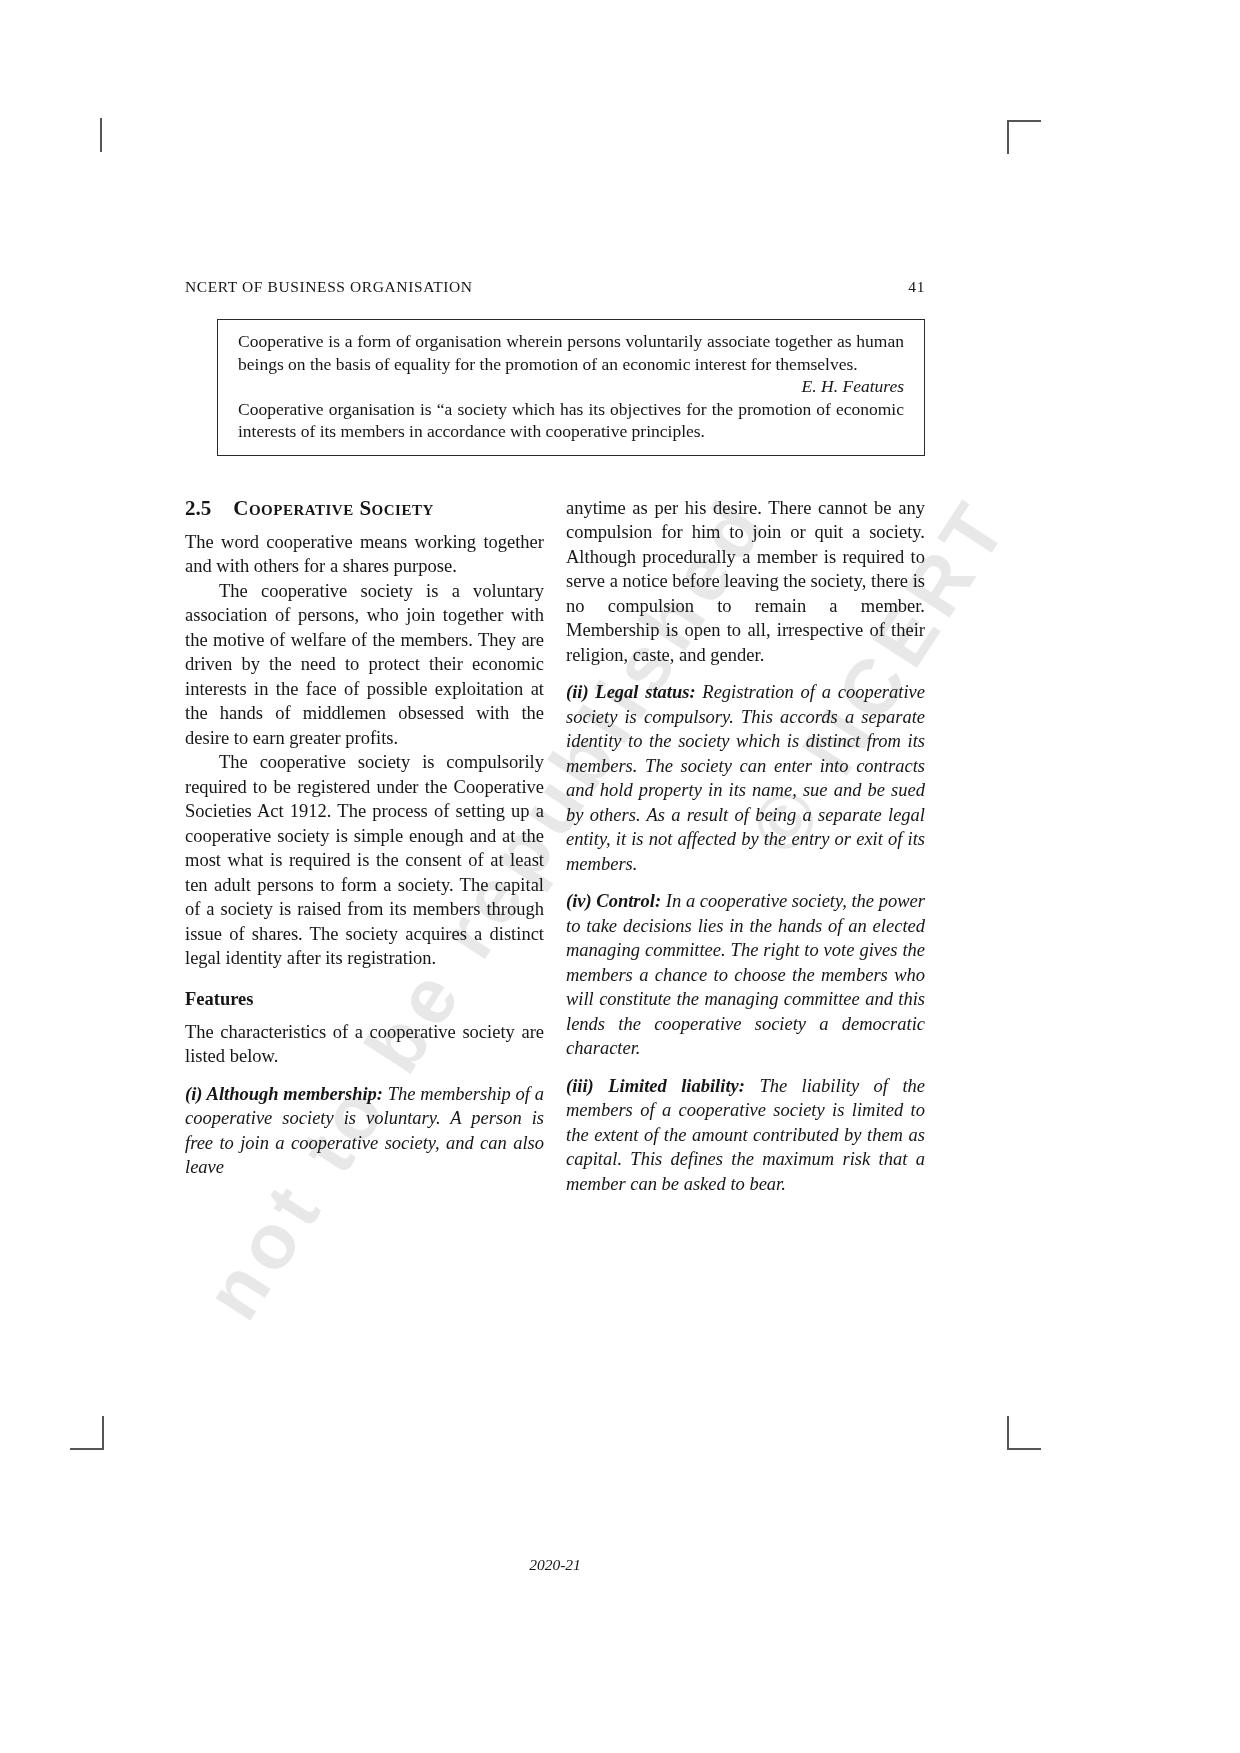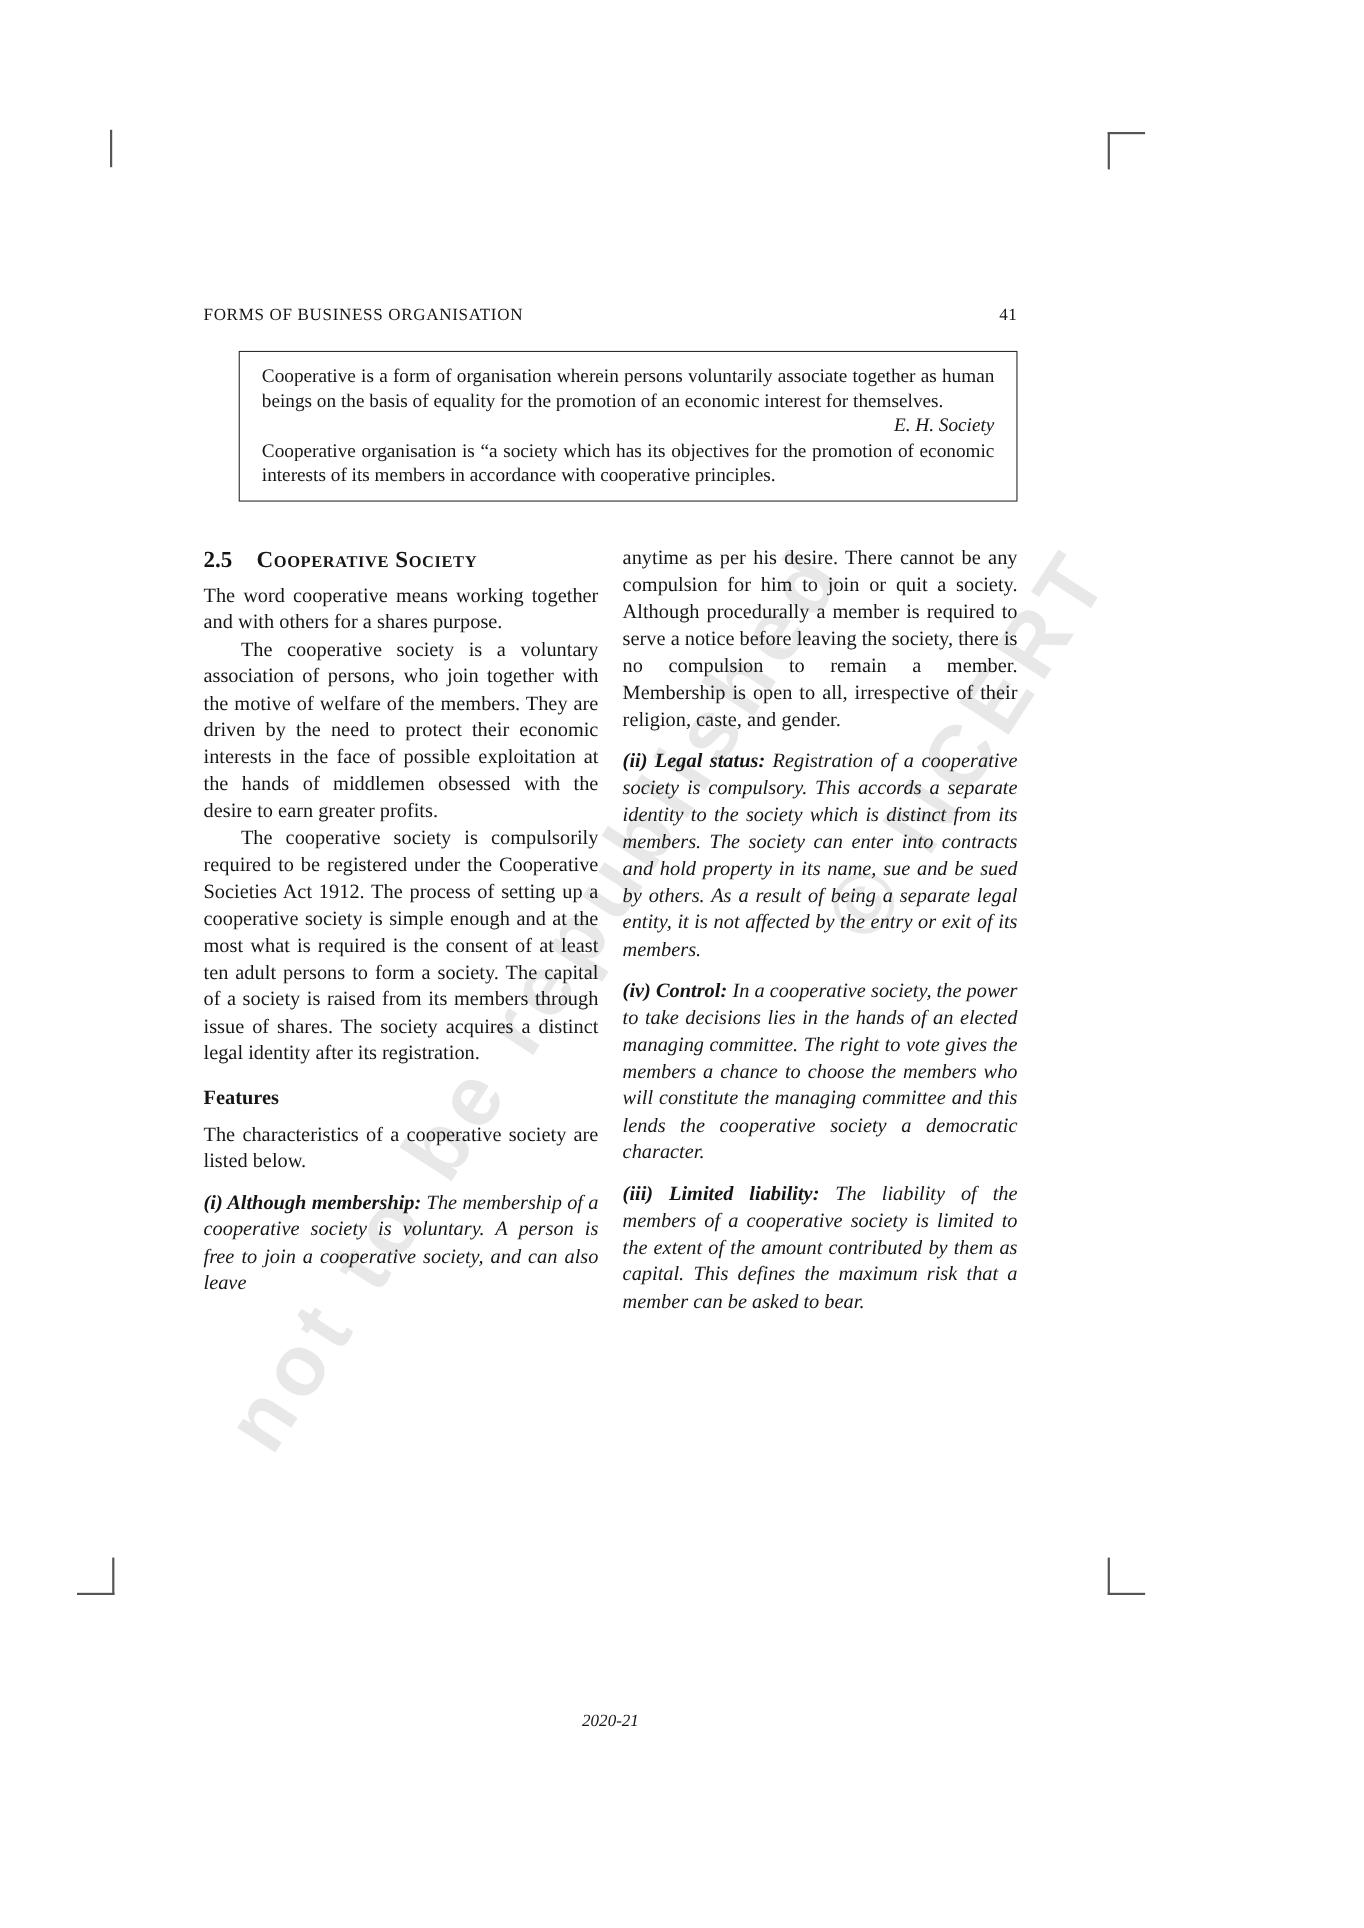--- a/index.html
+++ b/index.html
@@ -124,27 +124,27 @@
 <div class="crop crop-tr"></div>
 <div class="crop crop-bl"></div>
 <div class="crop crop-br"></div>
 
 <div class="watermark-line wm1">© NCERT</div>
 <div class="watermark-line wm2">not to be republished</div>
 
 <div class="content">
 
   <div class="running-head">
-    <span>FORMS OF BUSINESS ORGANISATION</span>
+    <span>NCERT OF BUSINESS ORGANISATION</span>
     <span>41</span>
   </div>
 
   <div class="quote-box">
     <p>Cooperative is a form of organisation wherein persons voluntarily associate together as human beings on the basis of equality for the promotion of an economic interest for themselves.</p>
-    <p class="attr">E. H. Society</p>
+    <p class="attr">E. H. Features</p>
     <p>Cooperative organisation is “a society which has its objectives for the promotion of economic interests of its members in accordance with cooperative principles.</p>
   </div>
 
   <div class="columns">
 
     <div class="col">
       <h2 class="section-heading">
         <span class="sec-num">2.5</span><span class="sec-title">Cooperative Society</span>
       </h2>
       <p>The word cooperative means working together and with others for a shares purpose.</p>

